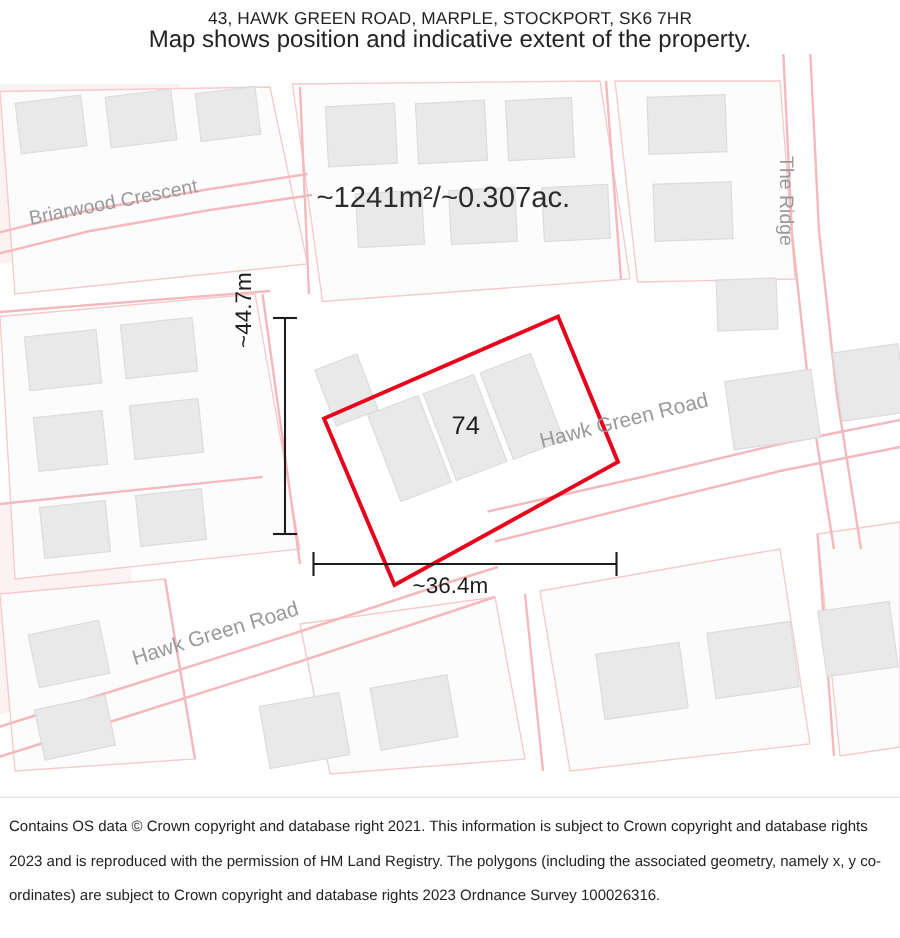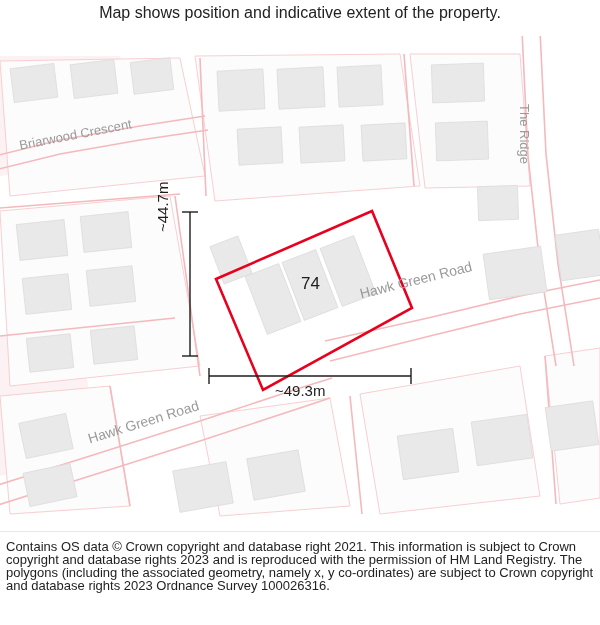--- a/index.html
+++ b/index.html
@@ -123,31 +123,32 @@
     top: 531px; left: 0;
     width: 600px;
     height: 94px;
     box-sizing: border-box;
     padding: 8px 6px 0 6px;
     border-top: 1px solid #e8e8e8;
     background: #fff;
   }
   .footer p {
     margin: 0;
-    font-size: 13px;
-    line-height: 13px;
+    font-size: 10px;
+    line-height: 23px;
     color: #222;
   }
 </style>
 </head>
 <body>
 
 <div class="page">
 
   <div class="header">
+    <div class="title">43, HAWK GREEN ROAD, MARPLE, STOCKPORT, SK6 7HR</div>
     <div class="subtitle">Map shows position and indicative extent of the property.</div>
   </div>
 
   <div class="map-wrap">
     <svg class="map-svg" width="600" height="495" viewBox="0 0 600 495">
 
       <rect x="0" y="0" width="600" height="495" fill="#ffffff"></rect>
 
       <g fill="#fdf2f3" stroke="none">
         <polygon points="0,20 120,20 150,120 0,140"></polygon>
@@ -239,22 +240,23 @@
         <line x1="411" y1="332" x2="411" y2="348"></line>
       </g>
 
       <g stroke="#1d1d1d" stroke-width="1.4" fill="none">
         <line x1="190" y1="176" x2="190" y2="320"></line>
         <line x1="182" y1="176" x2="198" y2="176"></line>
         <line x1="182" y1="320" x2="198" y2="320"></line>
       </g>
     </svg>
 
+    <div class="area-label">~1241m²/~0.307ac.</div>
     <div class="plot-number">74</div>
-    <div class="dim-horizontal">~49.3m</div>
+    <div class="dim-horizontal">~36.4m</div>
     <div class="dim-vertical">~44.7m</div>
 
     <div class="street briarwood">Briarwood Crescent</div>
     <div class="street ridge">The Ridge</div>
     <div class="street hawk1">Hawk Green Road</div>
     <div class="street hawk2">Hawk Green Road</div>
   </div>
 
   <div class="footer">
     <p>Contains OS data © Crown copyright and database right 2021. This information is subject to Crown copyright and database rights 2023 and is reproduced with the permission of HM Land Registry. The polygons (including the associated geometry, namely x, y co-ordinates) are subject to Crown copyright and database rights 2023 Ordnance Survey 100026316.</p>

